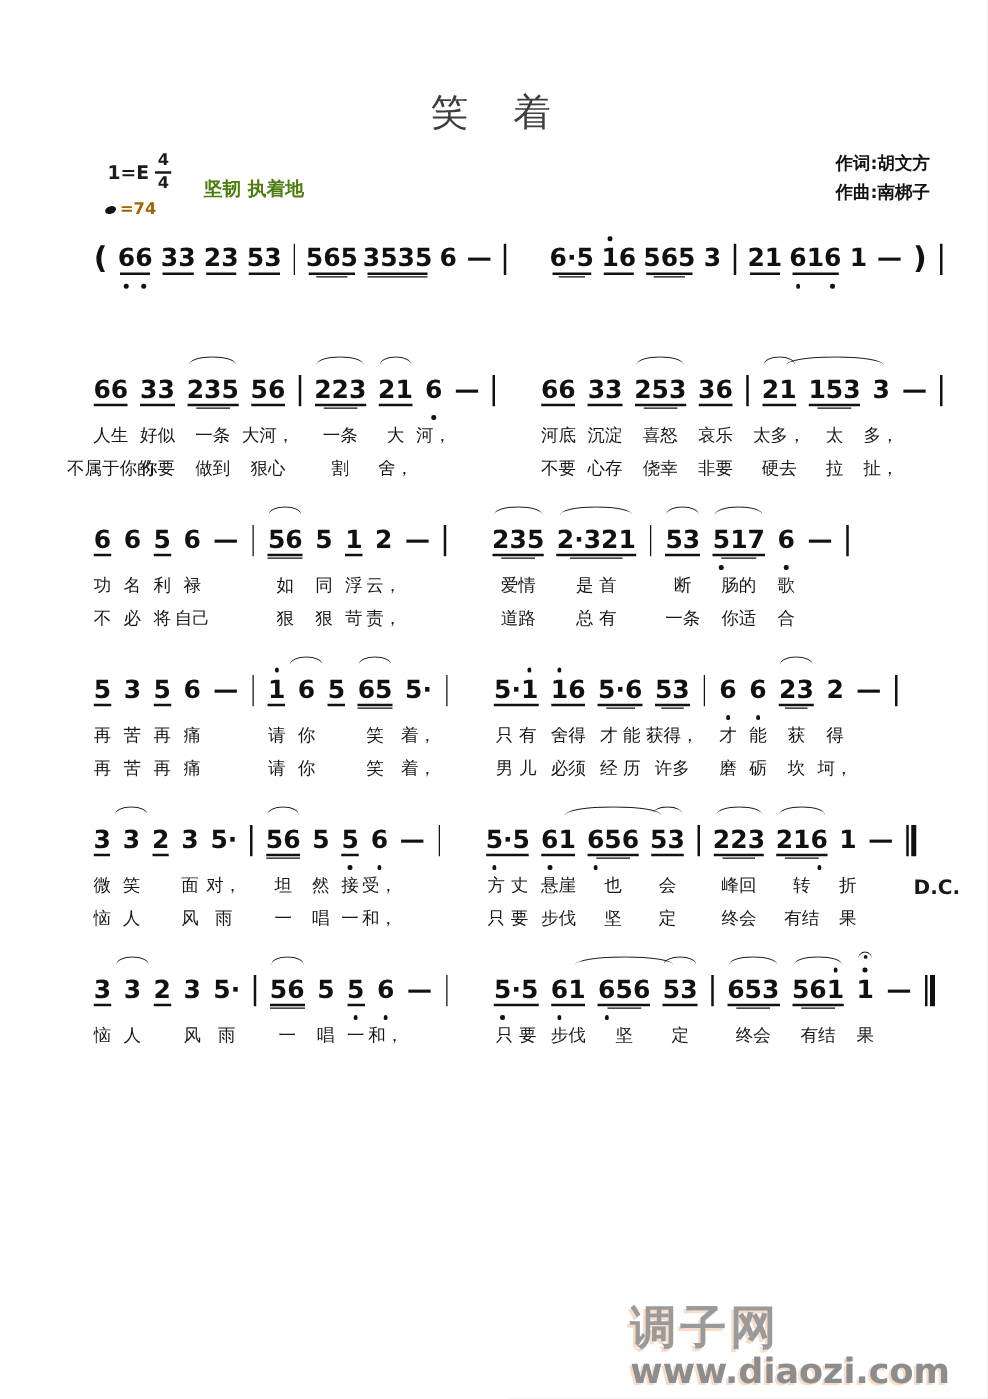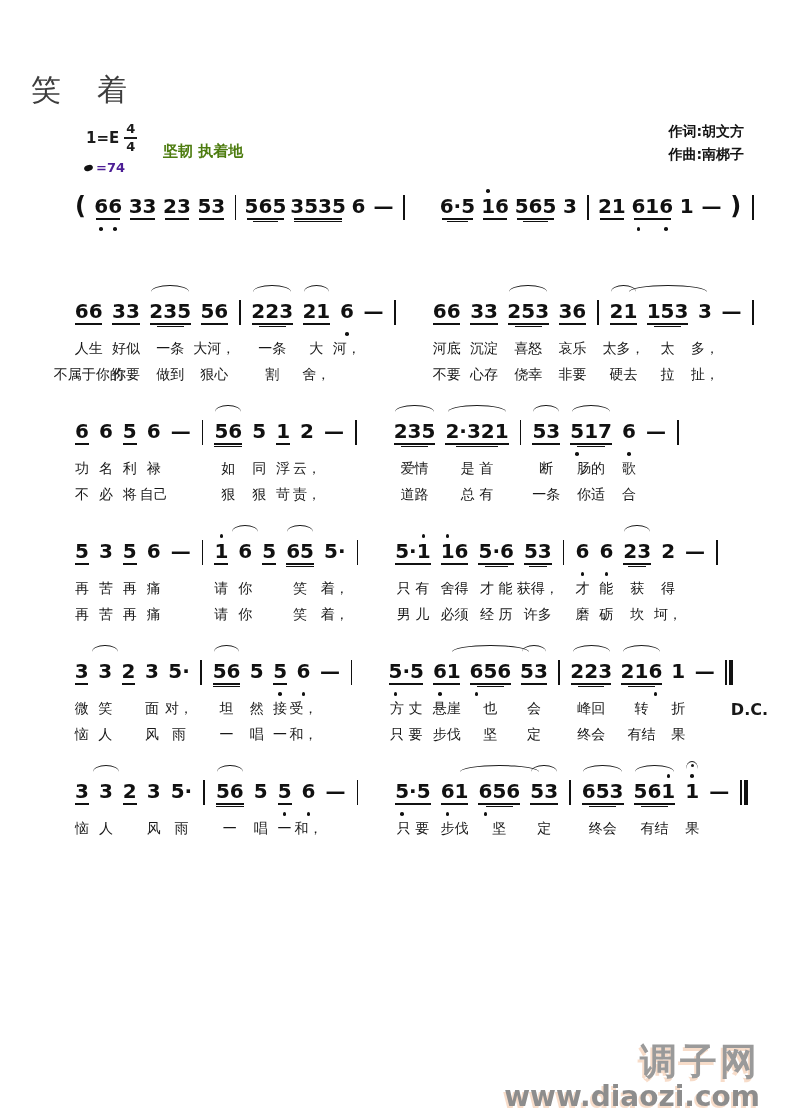--- a/index.html
+++ b/index.html
@@ -1,29 +1,29 @@
 <!DOCTYPE html>
 <html><head>
 <meta charset="utf-8">
 <style>
   html,body{margin:0;padding:0;background:#e8e8e8;}
   #page{position:relative;width:790px;height:1119px;background:#ffffff;margin:0 auto;overflow:hidden;
         font-family:"DejaVu Sans","Liberation Sans",sans-serif;}
 
   
-  .title{position:absolute;top:70px;left:0;right:0;text-align:left;
+  .title{position:absolute;top:70px;left:0;right:0;text-align:center;
          font-family:"DejaVu Serif","Liberation Serif",serif;
          font-size:30px;color:#3d3d3d;letter-spacing:36px;padding-left:31px;font-weight:500;}
   .meta-key{position:absolute;left:86px;top:122px;display:flex;align-items:center;gap:5px;
             font-size:15px;font-weight:700;color:#1c1c1c;}
   .frac{display:inline-flex;flex-direction:column;align-items:center;font-size:13px;line-height:14px;}
   .frac .fbar{width:13px;height:1.6px;background:#1c1c1c;margin:1px 0;}
   .expression{position:absolute;left:163px;top:142px;font-size:15px;font-weight:700;color:#4d7c0f;}
   .tempo{position:absolute;left:84px;top:160px;display:flex;align-items:center;
-         font-size:13px;font-weight:700;color:#4c1d95;}
+         font-size:13px;font-weight:700;color:#a16207;}
   .notehead{display:inline-block;width:9px;height:6px;background:#111;border-radius:50%;
             transform:rotate(-20deg);margin-right:3px;}
   .credits{position:absolute;right:46px;top:120px;font-size:14px;font-weight:700;
            color:#131313;line-height:23px;text-align:left;}
 
   
   #score{position:absolute;left:70px;top:178px;right:30px;}
   .score-line{display:flex;align-items:flex-start;margin-bottom:13px;}
   .score-line:first-child{margin-bottom:50px;}
   .tok{display:inline-flex;flex-direction:column;align-items:center;margin:0 5px;min-width:11px;}
@@ -52,21 +52,21 @@
   .bar.dbl{width:auto;background:none;display:flex;gap:2.5px;}
   .bar.dbl .thin{display:block;width:1.6px;background:#111;height:25px;}
   .bar.dbl .thick{display:block;width:3.6px;background:#111;height:25px;}
   .gap{width:26px;flex:none;}
   .lyr{height:24px;position:relative;width:100%;margin-top:2px;}
   .lyr span{position:absolute;left:50%;transform:translateX(-50%);white-space:nowrap;
             font-size:14px;font-weight:500;color:#181818;}
   .lyr.sm span{font-size:16px;font-weight:700;}
 
   
-  .wm{position:absolute;right:30px;bottom:8px;text-align:right;line-height:1.05;}
+  .wm{position:absolute;right:30px;bottom:8px;text-align:left;line-height:1.05;}
   .wm-name{font-size:37px;font-weight:700;color:#9a9a9a;letter-spacing:3px;
            text-shadow:-2px 3px 0 rgba(225,130,60,0.28);}
   .wm-url{font-size:28px;font-weight:700;color:#8d8d8d;
           text-shadow:-2px 2px 0 rgba(225,130,60,0.28);}
 </style>
 </head>
 <body>
 
 <div id="page">
 

